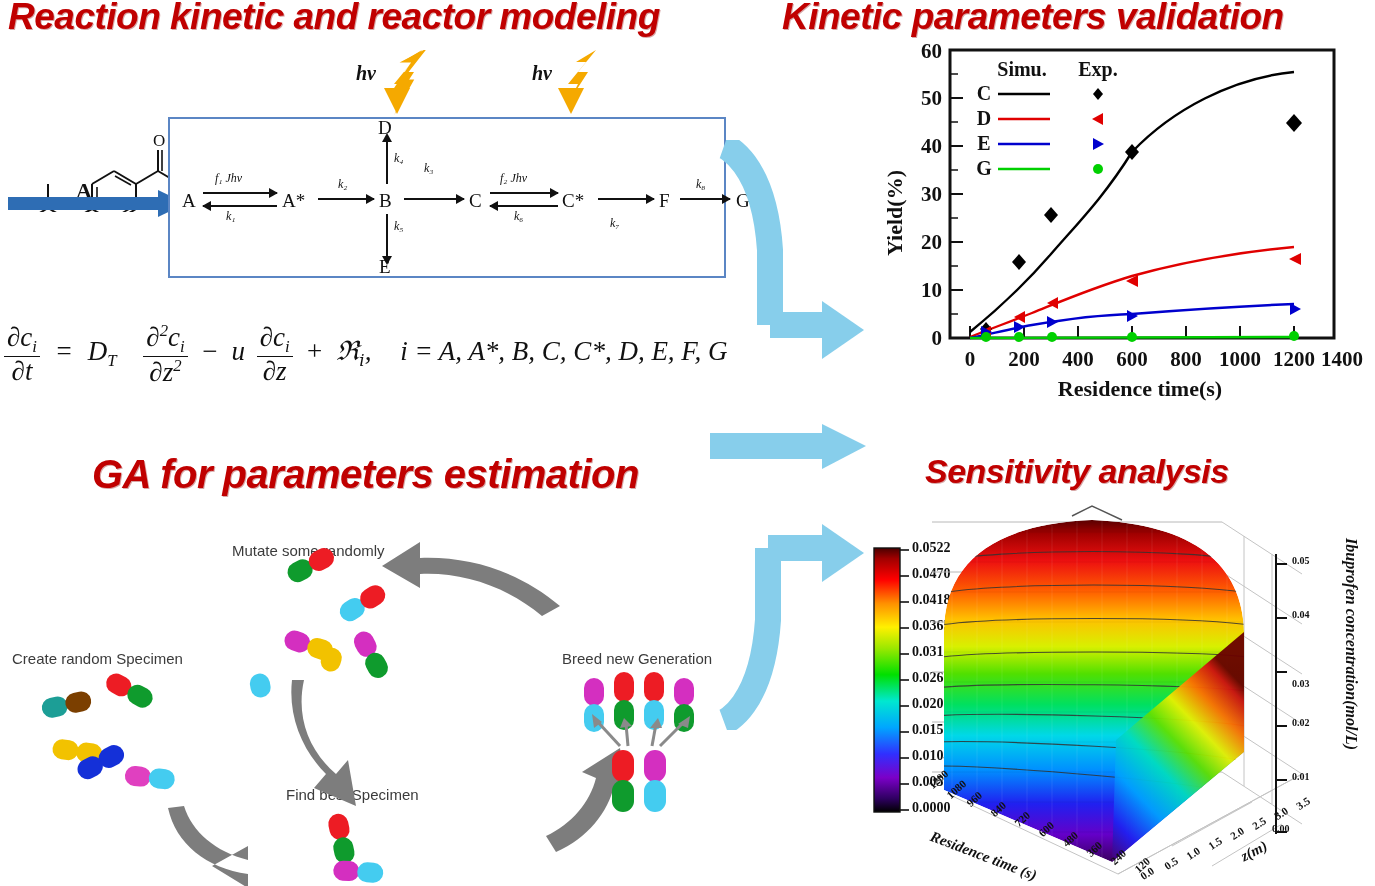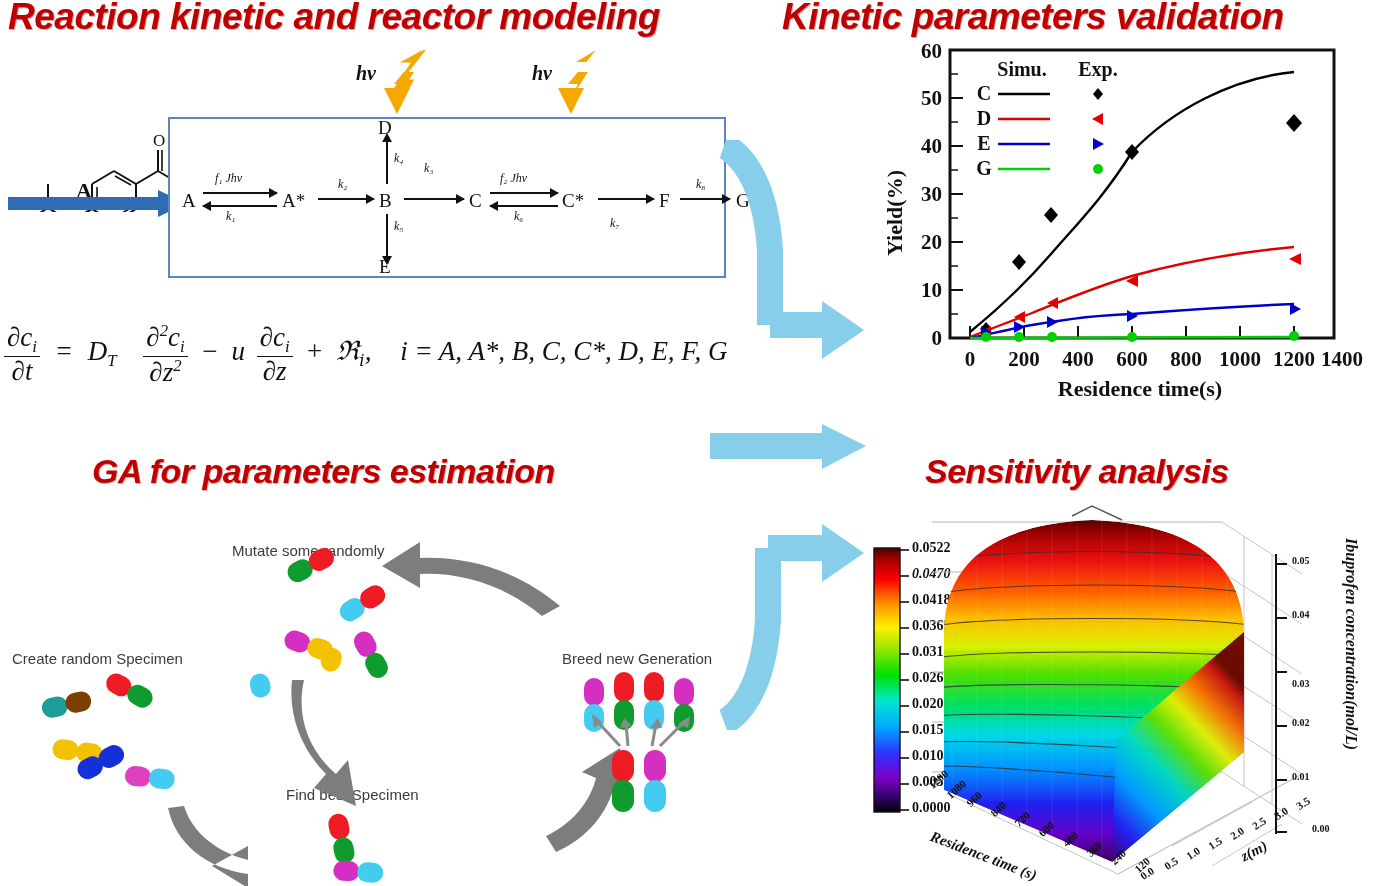--- a/index.html
+++ b/index.html
@@ -17,21 +17,21 @@
     color: #C00000;
     font-family: "Liberation Sans", sans-serif;
     font-weight: bold;
     font-style: italic;
     white-space: nowrap;
     text-shadow: 1px 1px 0 rgba(140,0,0,0.35);
     letter-spacing: -0.5px;
   }
   #title-kinetics { left: 8px;   top: -4px;  font-size: 37px; }
   #title-validation { left: 782px; top: -4px; font-size: 37px; }
-  #title-ga        { left: 92px;  top: 452px; font-size: 34px; }
+  #title-ga        { left: 92px;  top: 452px; font-size: 40px; }
   #title-sens      { left: 925px; top: 452px; font-size: 34px; }
 
   
   #scheme-box {
     position: absolute; left: 168px; top: 117px;
     width: 558px; height: 161px;
     border: 2px solid #5B86C4; background: #fff;
   }
   .sch { position: absolute; font-family: "Liberation Serif", serif; color: #111; }
   .species { font-size: 19px; }
@@ -548,21 +548,21 @@
         <line x1="30" y1="108" x2="39" y2="108"></line>
         <line x1="30" y1="134" x2="39" y2="134"></line>
         <line x1="30" y1="160" x2="39" y2="160"></line>
         <line x1="30" y1="186" x2="39" y2="186"></line>
         <line x1="30" y1="212" x2="39" y2="212"></line>
         <line x1="30" y1="238" x2="39" y2="238"></line>
         <line x1="30" y1="264" x2="39" y2="264"></line>
       </g>
     </svg>
     <div class="cb-tick" style="left:52px;top:40px;">0.0522</div>
-    <div class="cb-tick" style="left:52px;top:66px;font-style:italic;">0.0470</div>
+    <div class="cb-tick" style="left:52px;top:66px;">0.0470</div>
     <div class="cb-tick" style="left:52px;top:92px;">0.0418</div>
     <div class="cb-tick" style="left:52px;top:118px;">0.0365</div>
     <div class="cb-tick" style="left:52px;top:144px;">0.0313</div>
     <div class="cb-tick" style="left:52px;top:170px;">0.0261</div>
     <div class="cb-tick" style="left:52px;top:196px;">0.0209</div>
     <div class="cb-tick" style="left:52px;top:222px;">0.0157</div>
     <div class="cb-tick" style="left:52px;top:248px;">0.0104</div>
     <div class="cb-tick" style="left:52px;top:274px;">0.0052</div>
     <div class="cb-tick" style="left:52px;top:300px;">0.0000</div>
 
@@ -689,21 +689,21 @@
         <line x1="4" y1="176" x2="15" y2="176"></line>
         <line x1="4" y1="230" x2="15" y2="230"></line>
         <line x1="4" y1="282" x2="15" y2="282"></line>
       </g>
     </svg>
     <div class="z-tick" style="left:432px;top:55px;">0.05</div>
     <div class="z-tick" style="left:432px;top:109px;">0.04</div>
     <div class="z-tick" style="left:432px;top:163px;margin-top:15px;">0.03</div>
     <div class="z-tick" style="left:432px;top:217px;">0.02</div>
     <div class="z-tick" style="left:432px;top:271px;">0.01</div>
-    <div class="z-tick" style="left:452px;top:323px;">0.00</div>
+    <div class="z-tick" style="left:412px;top:323px;">0.00</div>
 
     <div style="position:absolute;left:482px;top:38px;height:300px;
                 font-family:'Liberation Serif',serif;font-size:16px;font-weight:bold;
                 font-style:italic;color:#111;writing-mode:vertical-rl;white-space:nowrap;">Ibuprofen concentration(mol/L)</div>
 
     <div class="x-tick" style="left:66px;top:282px;transform:rotate(-42deg);transform-origin:left top;">1200</div>
     <div class="x-tick" style="left:84px;top:292px;transform:rotate(-42deg);transform-origin:left top;">1080</div>
     <div class="x-tick" style="left:104px;top:300px;transform:rotate(-42deg);transform-origin:left top;">960</div>
     <div class="x-tick" style="left:128px;top:310px;transform:rotate(-42deg);transform-origin:left top;">840</div>
     <div class="x-tick" style="left:152px;top:320px;transform:rotate(-42deg);transform-origin:left top;">720</div>

